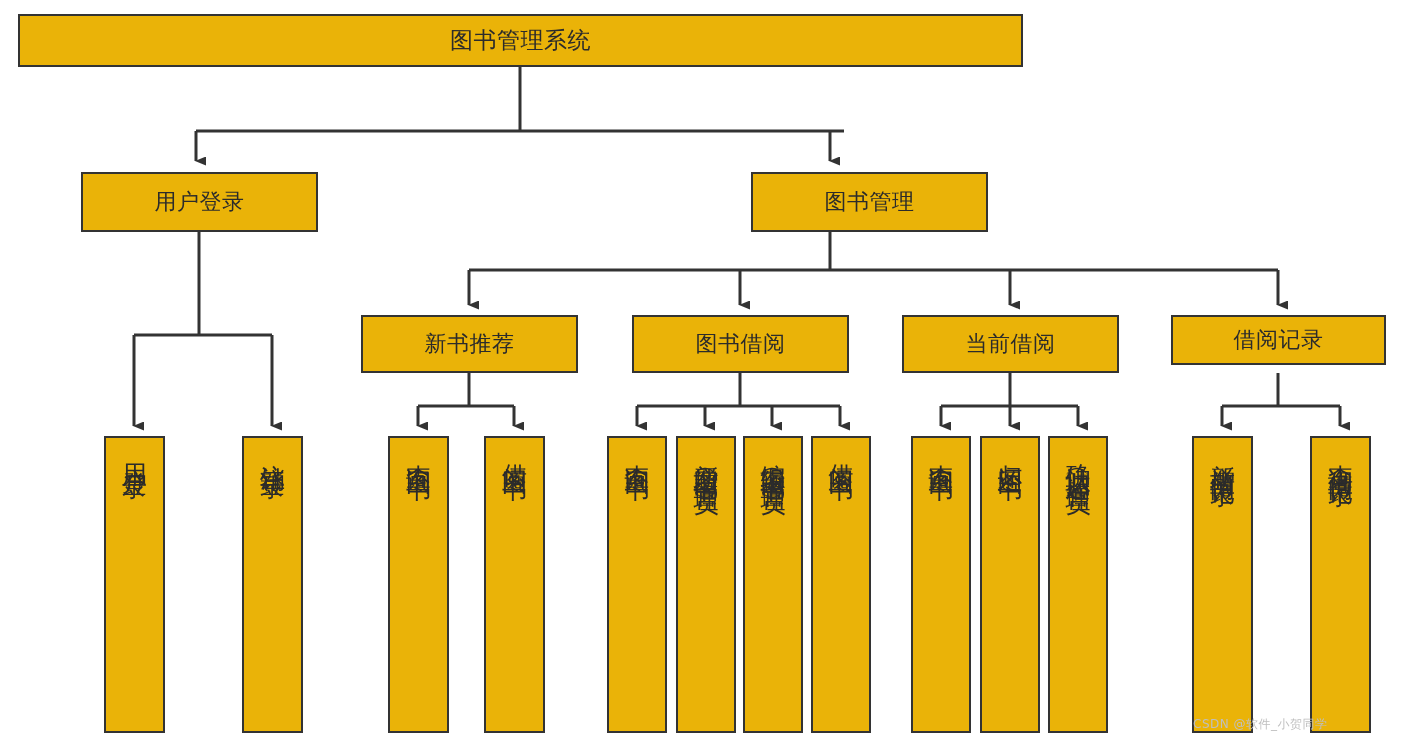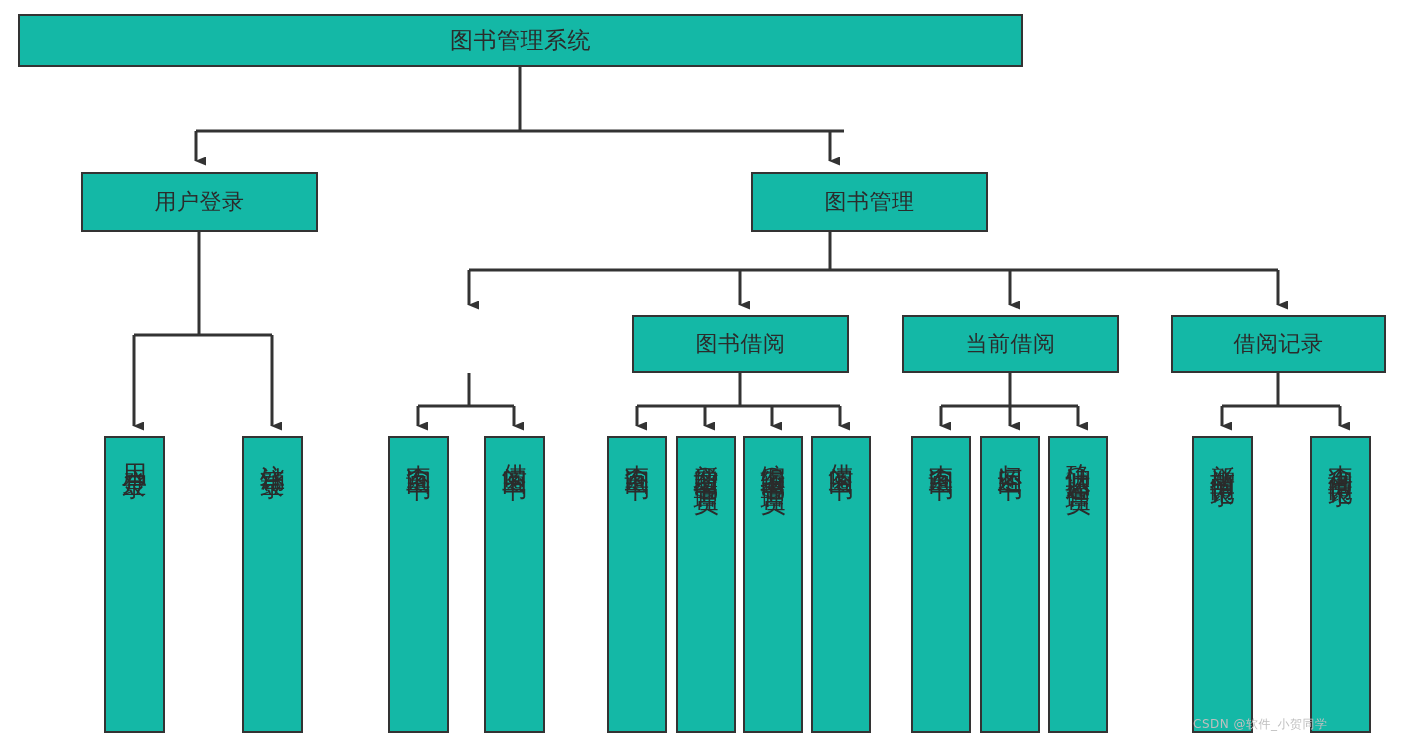--- a/index.html
+++ b/index.html
@@ -16,21 +16,21 @@
     width:1405px;height:747px;
   }
   svg#connector-layer{
     position:absolute;left:0;top:0;
     width:1405px;height:747px;
     pointer-events:none;
   }
   .node{
     position:absolute;
     box-sizing:border-box;
-    background:#14b8a6;
+    background:#eab308;
     border:2.5px solid #333333;
     display:flex;
     align-items:center;
     justify-content:center;
     color:#262626;
   }
   .node-label{
     display:block;
     text-align:center;
     line-height:1.18;
@@ -124,27 +124,30 @@
     <span class="node-label">图书管理系统</span>
   </div>
 
   <div class="node horiz" style="left:81px;top:172px;width:237px;height:60px;">
     <span class="node-label">用户登录</span>
   </div>
   <div class="node horiz" style="left:711px;top:172px;width:237px;height:60px;margin-left:40px;">
     <span class="node-label">图书管理</span>
   </div>
 
+  <div class="node horiz" style="left:361px;top:315px;width:217px;height:58px;">
+    <span class="node-label">新书推荐</span>
+  </div>
   <div class="node horiz" style="left:632px;top:315px;width:217px;height:58px;">
     <span class="node-label">图书借阅</span>
   </div>
   <div class="node horiz" style="left:902px;top:315px;width:217px;height:58px;">
     <span class="node-label">当前借阅</span>
   </div>
-  <div class="node horiz" style="left:1171px;top:315px;width:215px;height:58px;">
+  <div class="node horiz" style="left:1171px;top:315px;width:215px;height:50px;">
     <span class="node-label">借阅记录</span>
   </div>
 
   <div class="node vert" style="left:104px;top:436px;width:61px;height:297px;">
     <span class="node-label">用户登录</span>
   </div>
   <div class="node vert" style="left:242px;top:436px;width:61px;height:297px;">
     <span class="node-label">注销登录</span>
   </div>
 

